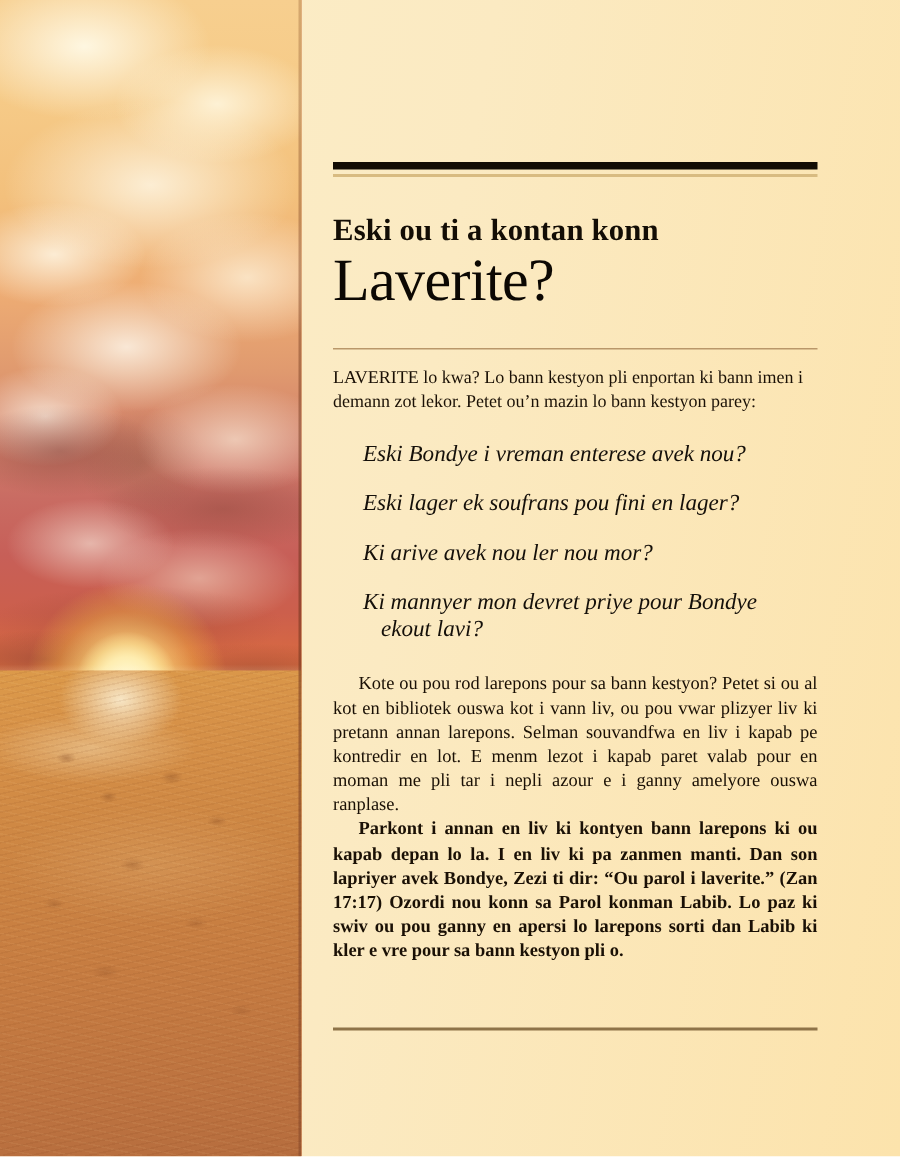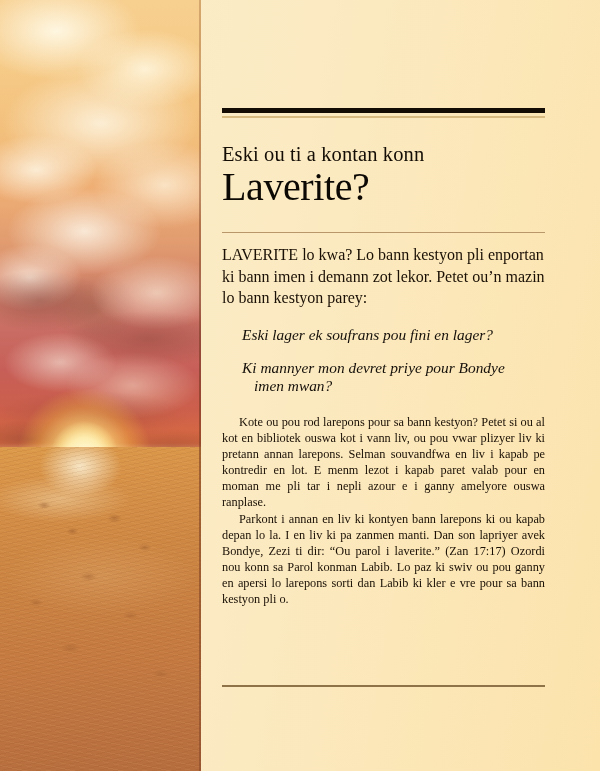--- a/index.html
+++ b/index.html
@@ -176,36 +176,37 @@
     margin-top: 3px;
     height: 2px;
     background: #d8bb81;
   }
   .kicker {
     margin-top: 25px;
     font-size: 20.5px;
     line-height: 1.12;
     letter-spacing: .1px;
     color: #130d05;
+    font-weight: bold;
   }
   .headline {
     margin-top: 1px;
     font-size: 40px;
     line-height: 1.02;
     letter-spacing: -.4px;
     color: #0c0803;
   }
   .rule-mid {
     margin-top: 24px;
     height: 1.5px;
     background: #b9976a;
   }
   .intro {
     margin-top: 11px;
-    font-size: 16px;
+    font-size: 12px;
     line-height: 1.33;
     text-align: left;
     color: #1a1005;
   }
   .questions {
     margin-top: 18px;
     margin-left: 20px;
     list-style: none;
     padding: 0;
   }
@@ -223,21 +224,21 @@
   }
   .body-copy {
     margin-top: 16px;
     font-size: 12.3px;
     line-height: 1.315;
     text-align: justify;
     color: #1a1005;
     hyphens: auto;
   }
   .body-copy p { margin: 0; }
-  .body-copy p + p { text-indent: 17px; margin-top: 0; }
+  .body-copy p + p { text-indent: 17px; margin-top: 0; font-weight: bold; }
   .body-copy p:first-child { text-indent: 17px; margin-top: 19px; }
   .rule-bottom {
     position: absolute;
     left: 0;
     top: 685px;
     width: 100%;
     height: 1.5px;
     background: #8e7348;
   }
 </style>
@@ -268,25 +269,31 @@
 
     <div class="kicker">Eski ou ti a kontan konn</div>
     <div class="headline">Laverite?</div>
 
     <div class="rule-mid"></div>
 
     <p class="intro">LAVERITE lo kwa? Lo bann kestyon pli enportan ki bann imen i demann zot lekor. Petet ou’n mazin lo bann kestyon parey:</p>
 
     <ul class="questions">
       <li>
+        <span>Eski Bondye i vreman enterese avek nou?</span>
+      </li>
+      <li>
         <span>Eski lager ek soufrans pou fini en lager?</span>
       </li>
       <li>
+        <span>Ki arive avek nou ler nou mor?</span>
+      </li>
+      <li>
         <span>Ki mannyer mon devret priye pour Bondye</span>
-        <span class="cont">imen mwan?</span>
+        <span class="cont">ekout lavi?</span>
       </li>
     </ul>
 
     <div class="body-copy">
       <p>Kote ou pou rod larepons pour sa bann kestyon? Petet si ou al kot en bibliotek ouswa kot i vann liv, ou pou vwar plizyer liv ki pretann annan larepons. Selman souvandfwa en liv i kapab pe kontredir en lot. E menm lezot i kapab paret valab pour en moman me pli tar i nepli azour e i ganny amelyore ouswa ranplase.</p>
       <p>Parkont i annan en liv ki kontyen bann larepons ki ou kapab depan lo la. I en liv ki pa zanmen manti. Dan son lapriyer avek Bondye, Zezi ti dir: “Ou parol i laverite.” (Zan 17:17) Ozordi nou konn sa Parol konman Labib. Lo paz ki swiv ou pou ganny en apersi lo larepons sorti dan Labib ki kler e vre pour sa bann kestyon pli o.</p>
     </div>
 
     <div class="rule-bottom"></div>
   </div>

